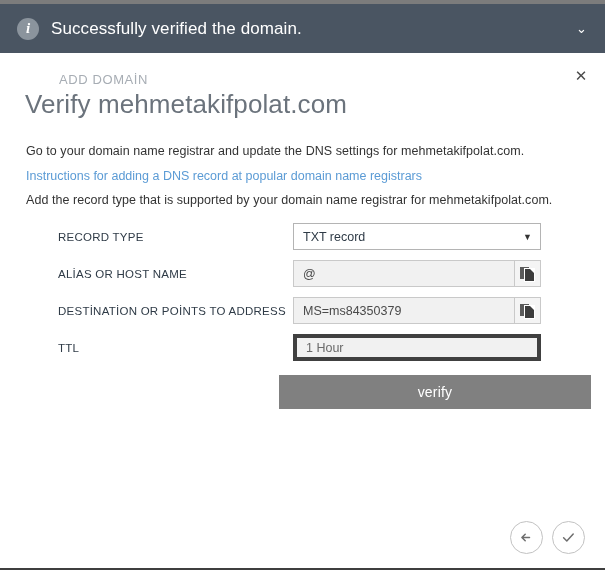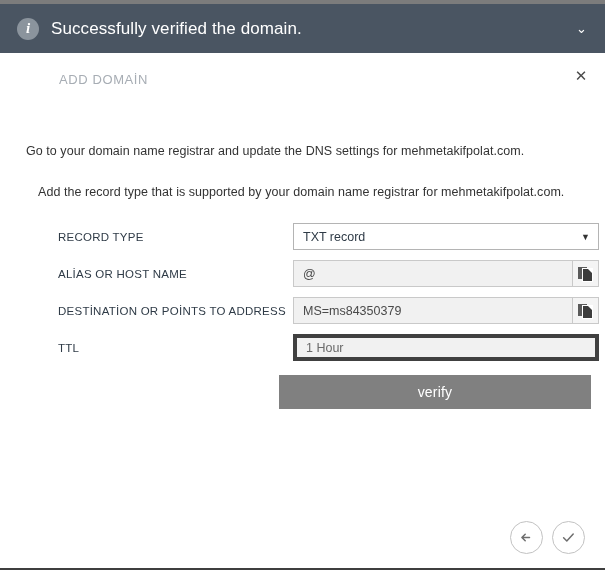--- a/index.html
+++ b/index.html
@@ -122,21 +122,21 @@
   }
 
   .para {
     position: absolute;
     left: 26px;
     font-size: 12.5px;
     color: #333333;
     letter-spacing: 0.05px;
   }
   .para-1 { top: 91px; }
-  .para-2 { top: 132px; margin-left: 12px; }
+  .para-2 { top: 140px; }
 
   .link {
     position: absolute;
     left: 26px;
     top: 116px;
     font-size: 12.5px;
     color: #5b9bd5;
     text-decoration: none;
     cursor: pointer;
   }
@@ -160,21 +160,21 @@
     top: 8px;
     font-size: 11.5px;
     color: #2f3b47;
     letter-spacing: 0.25px;
     white-space: nowrap;
   }
   .field-wrap {
     position: absolute;
     left: 261px;
     top: 0;
-    width: 306px;
+    width: 248px;
     height: 27px;
     box-sizing: border-box;
     display: flex;
     align-items: stretch;
   }
 
   .select-box {
     flex: 1 1 auto;
     border: 1px solid #b4b4b4;
     background: #ffffff;
@@ -310,23 +310,25 @@
     <div class="notif-text">Successfully verified the domain.</div>
     <div class="notif-chevron">⌄</div>
   </div>
 
   <div class="panel">
 
     <div class="close-x">✕</div>
 
     <div class="eyebrow">ADD DOMAİN</div>
 
+    <div class="title">Verify mehmetakifpolat.com</div>
 
     <div class="para para-1">Go to your domain name registrar and update the DNS settings for mehmetakifpolat.com.</div>
 
+    <a class="link">Instructions for adding a DNS record at popular domain name registrars</a>
 
     <div class="para para-2">Add the record type that is supported by your domain name registrar for mehmetakifpolat.com.</div>
 
     <div class="form">
 
       <div class="row">
         <div class="row-label">RECORD TYPE</div>
         <div class="field-wrap">
           <div class="select-box">
             <span class="select-value">TXT record</span>

